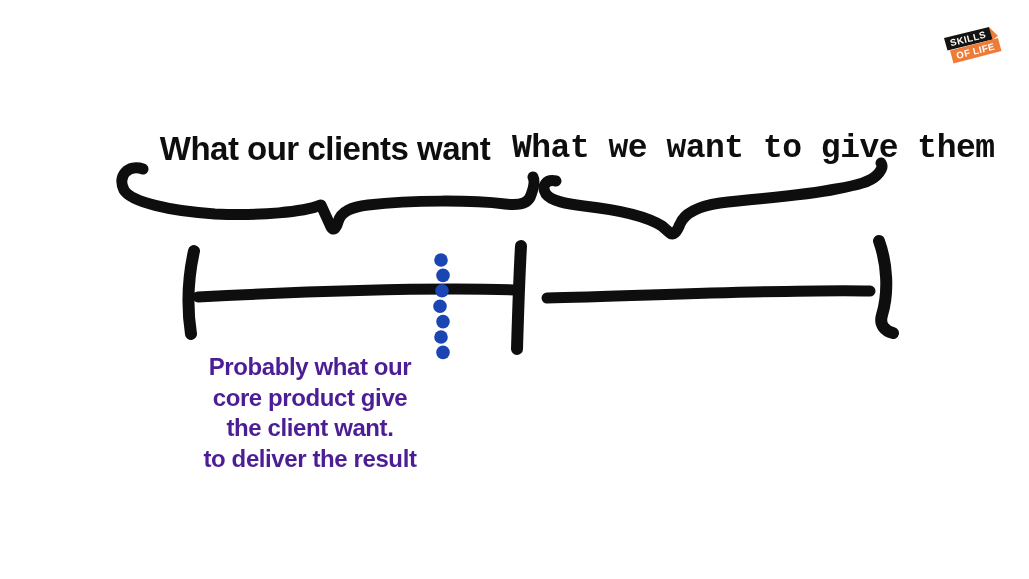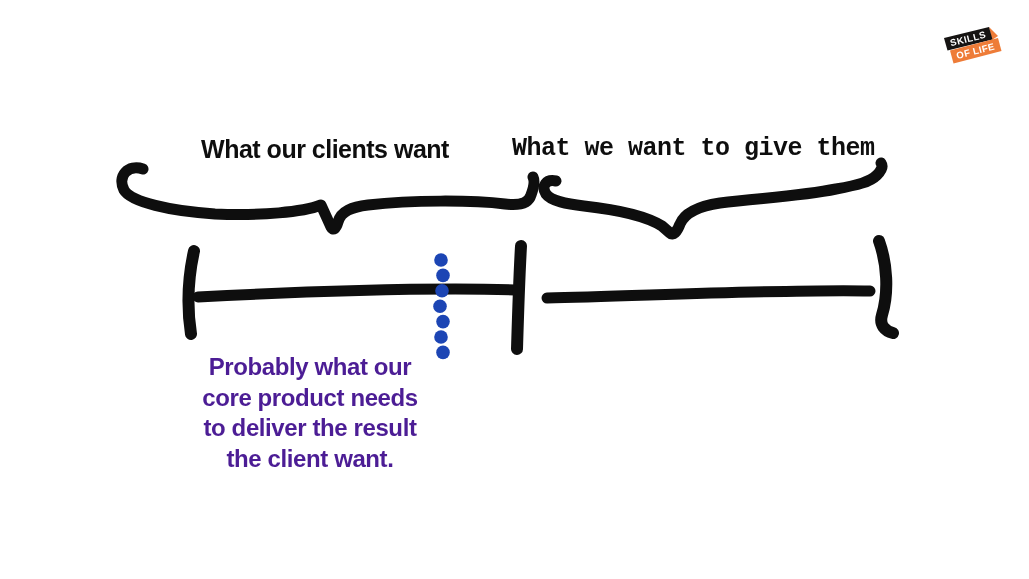--- a/index.html
+++ b/index.html
@@ -8,21 +8,21 @@
     background:#ffffff;
     font-family:"Liberation Sans", sans-serif;
     position:relative;overflow:hidden;
   }
   .slide{position:absolute;inset:0;}
   .drawing{position:absolute;left:0;top:0;width:1029px;height:579px;}
   .ink{fill:none;stroke-linecap:round;stroke-linejoin:round;}
   .label{
     position:absolute;
     font-weight:800;
-    font-size:25px;
+    font-size:33px;
     letter-spacing:-0.5px;
     color:#0e0e0e;
     text-align:center;
     line-height:30px;
     white-space:nowrap;
   }
   .label-left{left:125px;top:134px;width:400px;}
   .label-right{left:512px;top:134px;width:350px;font-family:Liberation Mono, monospace;}
   .annotation{
     position:absolute;
@@ -87,23 +87,23 @@
         <circle cx="443" cy="352.4" r="6.8" fill="#1c45b4"></circle>
       </g>
   </svg>
 
   <div class="label label-left">What our clients want</div>
 
   <div class="label label-right">What we want to give them</div>
 
   <div class="annotation">
     <div>Probably what our</div>
-    <div>core product needs</div>
+    <div>core product give</div>
+    <div>the client want.</div>
     <div>to deliver the result</div>
-    <div>the client want.</div>
   </div>
 
   <svg class="logo" viewBox="0 0 80 52" xmlns="http://www.w3.org/2000/svg">
     <polygon points="56,7 65,16 59,20" fill="#ee7c38"></polygon>
     <polygon points="11,18 56,7 59.5,19.5 14.5,30.5" fill="#161413"></polygon>
     <polygon points="17,30.5 65,18 68.5,31 20.5,43.5" fill="#ee7c38"></polygon>
     <text x="35" y="18.5" transform="rotate(-14 35 18.5)" font-size="9.5" letter-spacing="0.5" dominant-baseline="central" fill="#ffffff">SKILLS</text>
     <text x="42.5" y="30.8" transform="rotate(-14 42.5 30.8)" font-size="9.5" letter-spacing="0.4" dominant-baseline="central" fill="#ffffff">OF LIFE</text>
   </svg>
 

